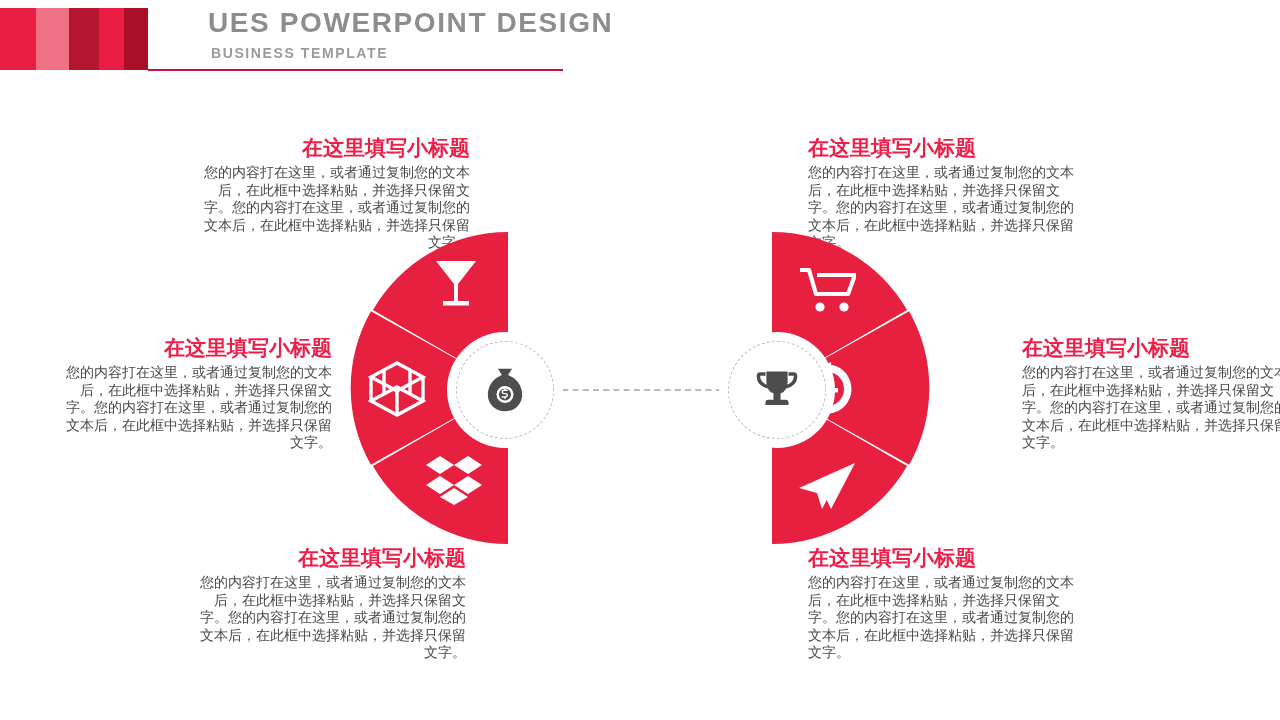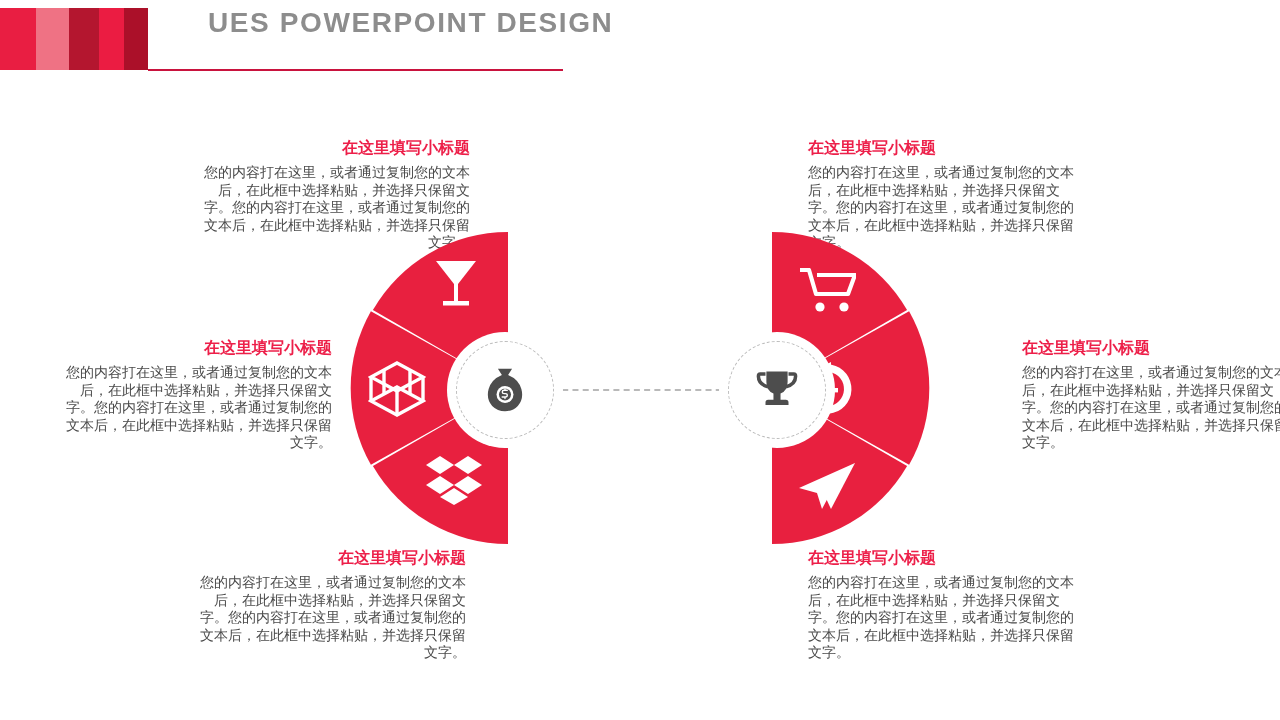--- a/index.html
+++ b/index.html
@@ -27,21 +27,21 @@
     white-space:nowrap;
   }
   #header-rule {
     position:absolute; left:148px; top:69px; width:415px; height:2px;
     background:#c9133e;
   }
 
   
   .txt-block { position:absolute; width:270px; }
   .txt-block .tb-head {
-    font-size:16px; font-weight:bold; color:#ed1f49;
+    font-size:21px; font-weight:bold; color:#ed1f49;
     line-height:24px; margin-bottom:4px;
   }
   .txt-block .tb-body {
     font-size:14px; color:#4a4a4a; line-height:17.5px;
   }
   .align-right { text-align:right; }
   .align-left  { text-align:left;  }
 
   #tb-tl { left:200px;  top:136px; }
   #tb-ml { left:62px;   top:336px; }
@@ -80,20 +80,21 @@
   <div id="header">
     <div id="colorbars">
       <div class="bar" style="width:36px;background:#e91e42;"></div>
       <div class="bar" style="width:33px;background:#ef7284;"></div>
       <div class="bar" style="width:30px;background:#b4162f;"></div>
       <div class="bar" style="width:25px;background:#eb1c42;"></div>
       <div class="bar" style="width:24px;background:#ab1029;"></div>
     </div>
     <div id="header-titles">
       <div id="title-main">UES POWERPOINT DESIGN</div>
+      <div id="title-sub">BUSINESS TEMPLATE</div>
     </div>
     <div id="header-rule"></div>
   </div>
 
   <div class="txt-block align-right" id="tb-tl">
     <div class="tb-head">在这里填写小标题</div>
     <div class="tb-body">您的内容打在这里，或者通过复制您的文本后，在此框中选择粘贴，并选择只保留文字。您的内容打在这里，或者通过复制您的文本后，在此框中选择粘贴，并选择只保留文字。</div>
   </div>
 
   <div class="txt-block align-right" id="tb-ml">

